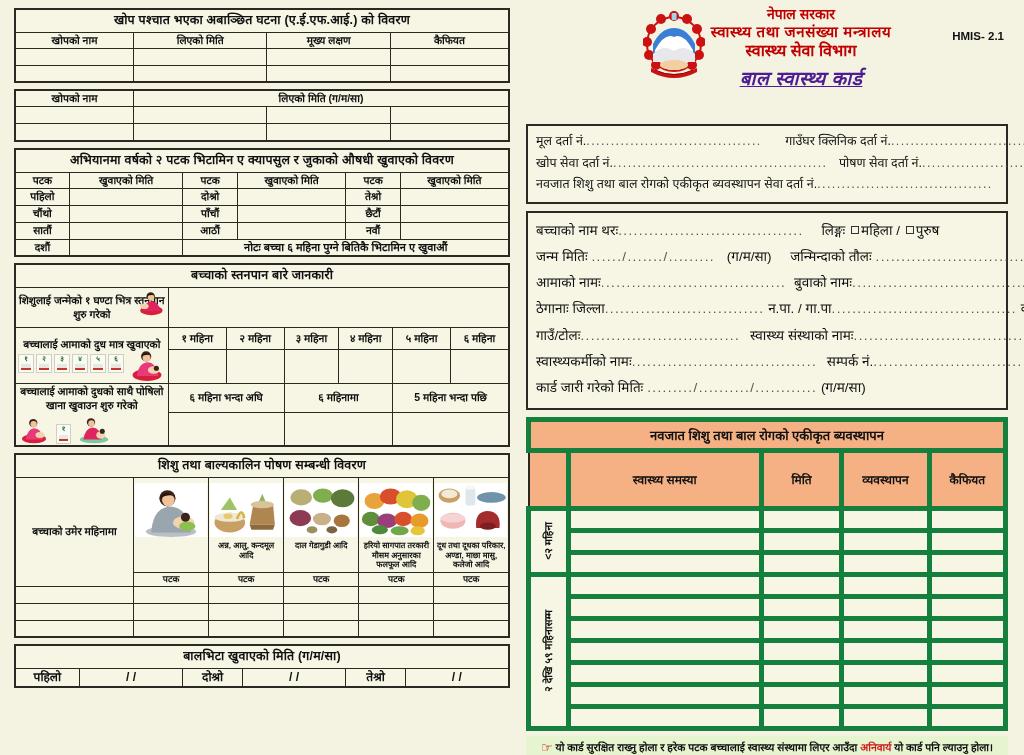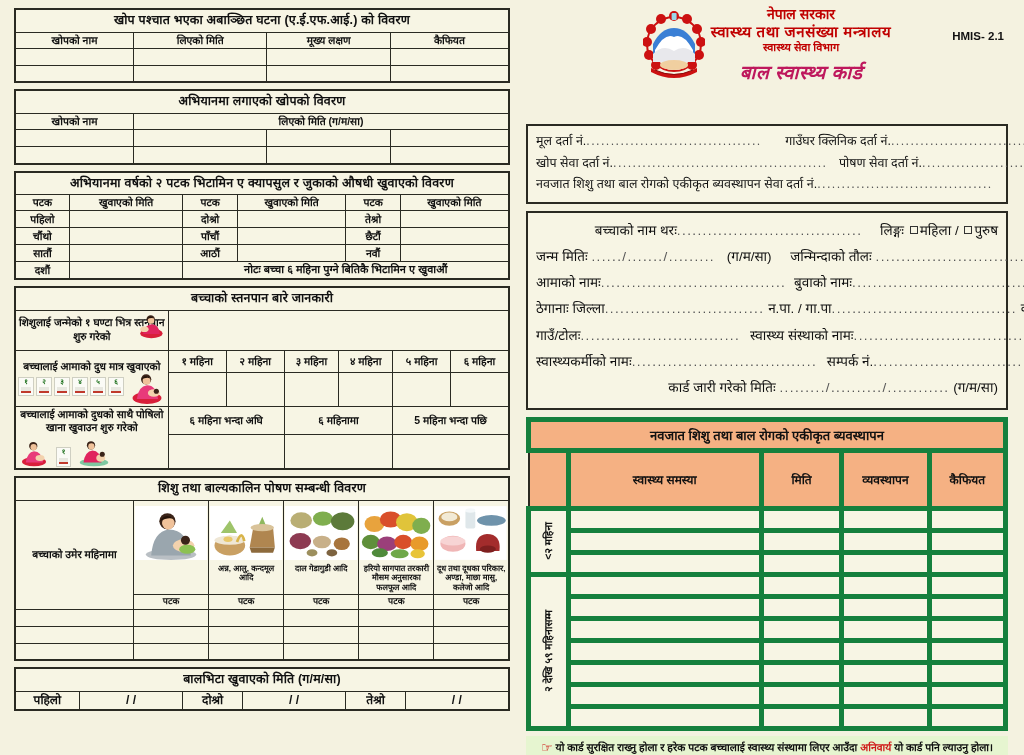--- a/index.html
+++ b/index.html
@@ -28,33 +28,33 @@
   }
   table.box td.blank { height:17px; }
 
   
   .gov-head { display:flex; align-items:flex-start; justify-content:center;
               position:relative; height:118px; }
   .emblem { width:62px; height:76px; flex:0 0 62px; margin-top:4px; }
   .gov-text { text-align:center; margin-left:6px; }
   .gov-l1 { color:#c00000; font-size:14px; font-weight:bold; line-height:1.22;}
   .gov-l2 { color:#c00000; font-size:15px; font-weight:bold; line-height:1.22; letter-spacing:.6px;}
-  .gov-l3 { color:#c00000; font-size:11px; font-weight:bold; line-height:1.25;}
+  .gov-l3 { color:#c00000; font-size:16px; font-weight:bold; line-height:1.25;}
   .gov-l4 { color:#c00000; font-size:15.5px; font-weight:bold; line-height:1.3;}
-  .card-title { color:#be185d; font-size:19px; font-weight:bold; font-style:italic;
-                text-align:center; margin-top:4px; letter-spacing:.5px;}
+  .card-title { color:#4c1d95; font-size:19px; font-weight:bold; font-style:italic;
+                text-align:center; margin-top:4px; letter-spacing:.5px;text-decoration:underline;}
   .hmis { position:absolute; right:4px; top:24px; font-size:11.5px; font-weight:bold; color:#111;}
 
   
   .infobox {
     border:2px solid #2a2a22; background:#f7f5e4;
     padding:5px 8px 6px 8px; margin-bottom:7px;
   }
   .infobox .ln { font-size:12.5px; line-height:1.72; white-space:nowrap; }
-  .infobox.big .ln { font-size:13.5px; line-height:1.95;text-align:right; }
+  .infobox.big .ln { font-size:13.5px; line-height:1.95; }
   .dots { letter-spacing:1.4px; color:#555; }
   .chk { display:inline-block; width:8px; height:8px; border:1px solid #333;
          background:#f7f5e4; vertical-align:1px; margin:0 2px; }
 
   
   table.imnci { width:100%; border-collapse:collapse; border:2px solid #2a2a22; background:#f7f5e4;}
   table.imnci th, table.imnci td { border:5px solid #15803d; }
   table.imnci th.ttl { background:#f5b183; font-size:13px; font-weight:bold; padding:4px; text-align:center;}
   table.imnci th.col { background:#f5b183; font-size:12px; font-weight:bold; padding:18px; text-align:center;}
   table.imnci td.r { height:22px; }
@@ -122,23 +122,20 @@
             <td class="blank"></td>
             <td class="blank"></td>
             <td class="blank"></td>
             <td class="blank"></td>
           </tr>
     </tbody>
       </table>
 
     <table class="box">
       <tbody>
-          <tr>
-            <th class="title" colspan="4">अभियानमा लगाएको खोपको विवरण</th>
-          </tr>
       <tr>
         <th style="width:24%">खोपको नाम</th>
         <th colspan="3">लिएको मिति (ग/म/सा)</th>
       </tr>
       <tr>
             <td class="blank"></td>
             <td class="blank" style="width:27%"></td>
             <td class="blank" style="width:25%"></td>
             <td class="blank" style="width:24%"></td>
           </tr>

